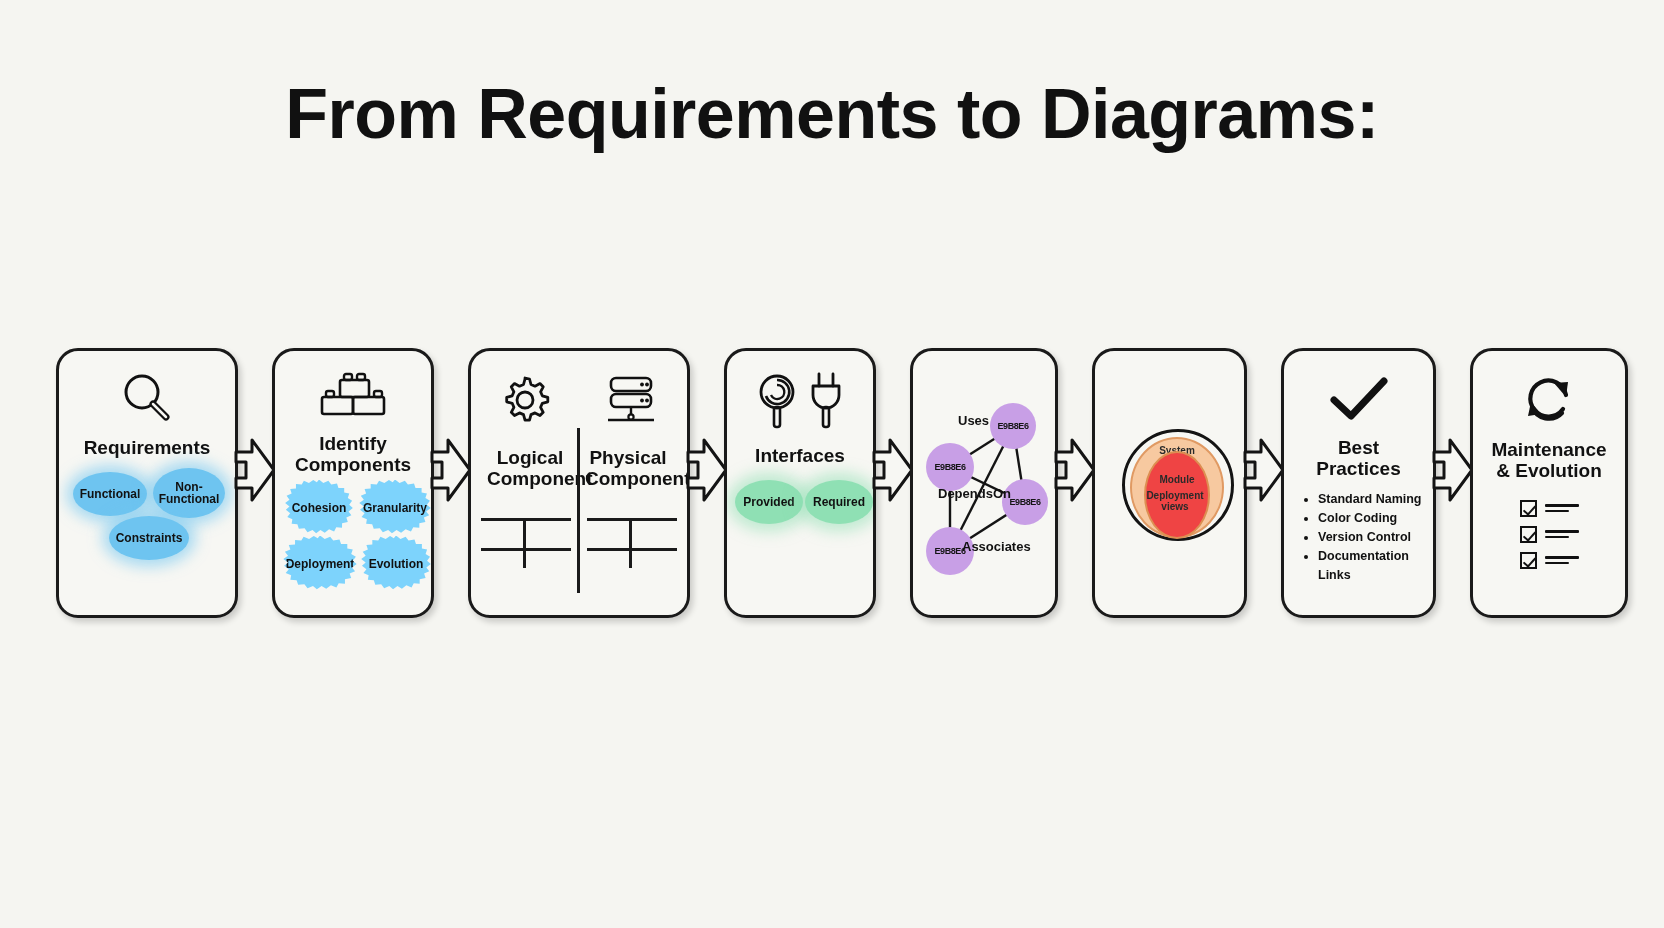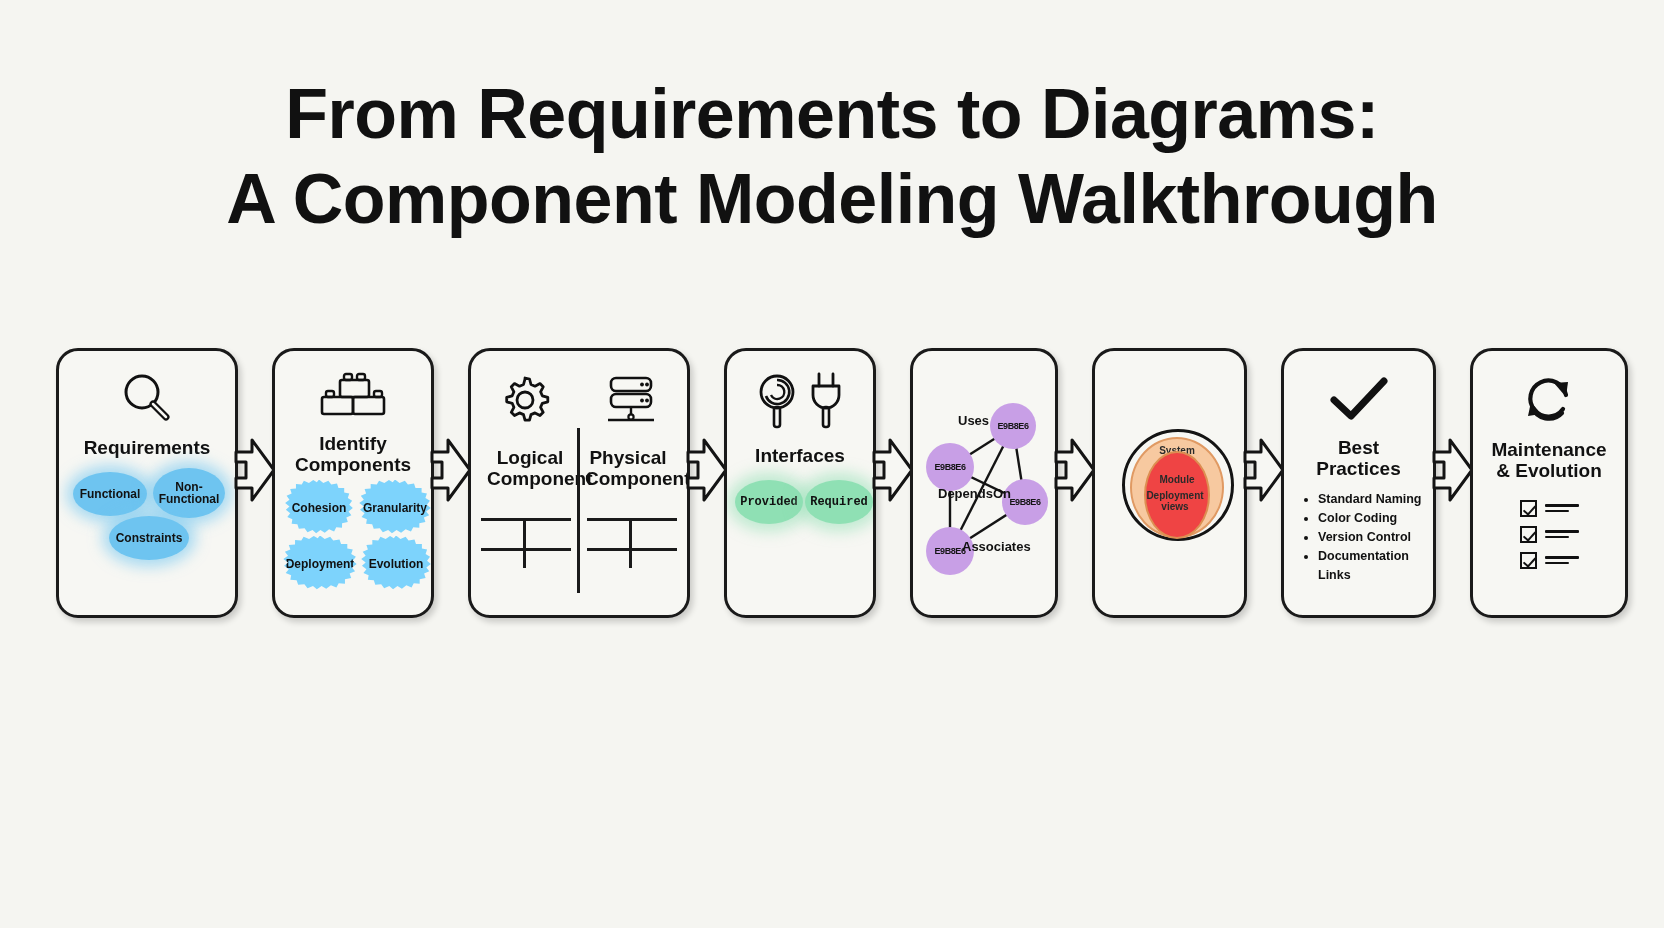--- a/index.html
+++ b/index.html
@@ -184,21 +184,20 @@
   .chk-lines span.l2 { width: 24px; }
   .ico { display: block; }
 </style>
 </head>
 <body>
 
 <div id="stage">
 
   <div id="title">
     <span class="line">From Requirements to Diagrams:</span>
-    <span class="line">A Component Modeling Walkthrough</span>
   </div>
 
   <div id="flow">
 
     <div class="card" style="width:182px;">
       <div class="card-inner">
         <span class="ico">
           <svg width="60" height="58" viewBox="0 0 60 58">
             <circle cx="25" cy="23" r="16" fill="none" stroke="#111" stroke-width="3"></circle>
             <line x1="36" y1="35" x2="49" y2="48" stroke="#111" stroke-width="7" stroke-linecap="round"></line>
@@ -312,21 +311,21 @@
           <span class="ico">
             <svg width="36" height="58" viewBox="0 0 36 58">
               <line x1="11" y1="3" x2="11" y2="15" stroke="#111" stroke-width="2.8" stroke-linecap="round"></line>
               <line x1="25" y1="3" x2="25" y2="15" stroke="#111" stroke-width="2.8" stroke-linecap="round"></line>
               <path d="M5 15 h26 v9 a13 13 0 0 1 -26 0 z" fill="none" stroke="#111" stroke-width="2.8" stroke-linejoin="round"></path>
               <rect x="15" y="36" width="6" height="20" rx="2.5" fill="none" stroke="#111" stroke-width="2.6"></rect>
             </svg>
           </span>
         </div>
         <div class="card-title" style="margin-top:12px;">Interfaces</div>
-        <div class="blob-wrap" style="height:80px; margin-top:14px;font-family:Liberation Mono, monospace;">
+        <div class="blob-wrap" style="height:80px; margin-top:14px;">
           <div class="blob green" style="left:8px;  top:0px; width:68px; height:44px;">Provided</div>
           <div class="blob green" style="left:78px; top:0px; width:68px; height:44px;">Required</div>
         </div>
       </div>
     </div>
 
     <div class="arrow">
       <svg width="42" height="72" viewBox="0 0 42 72">
         <path d="M2 18 L18 18 L18 6 L40 36 L18 66 L18 54 L2 54 L2 44 L12 44 L12 28 L2 28 Z" fill="#f7f7f3" stroke="#141414" stroke-width="3" stroke-linejoin="round"></path>
       </svg>

